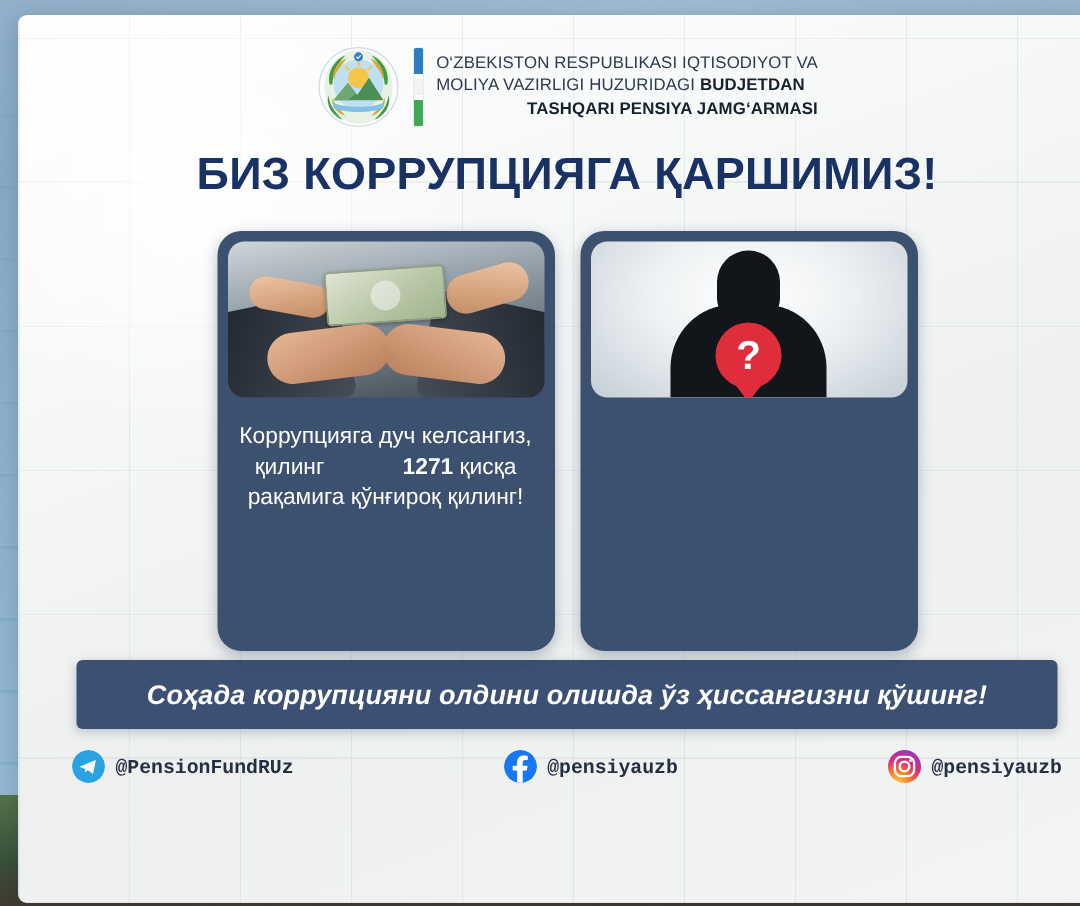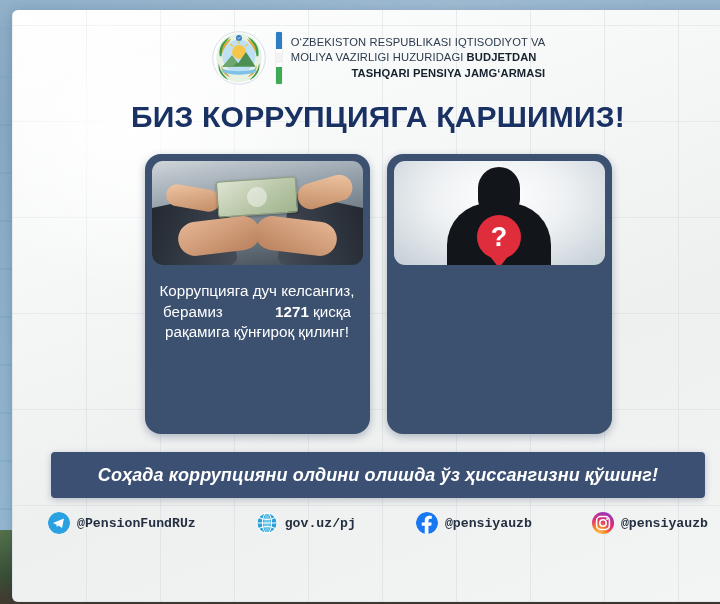--- a/index.html
+++ b/index.html
@@ -109,21 +109,21 @@
       background:linear-gradient(120deg,#7e8b99,#aab6c2);transform:rotate(-10deg);}
   .ph3 .cuffR{position:absolute;right:-4px;bottom:4px;width:74px;height:48px;border-radius:10px;
       background:linear-gradient(-120deg,#7e8b99,#aab6c2);transform:rotate(10deg);}
   .ph3 .shake{position:absolute;left:50%;bottom:20px;transform:translateX(-50%);
       width:104px;height:36px;border-radius:18px;
       background:linear-gradient(160deg,#f3cba8,#c08f67);box-shadow:0 2px 4px rgba(0,0,0,.25);}
   .ph3 .thumb{position:absolute;left:50%;bottom:38px;transform:translateX(-44%) rotate(-22deg);
       width:44px;height:17px;border-radius:9px;background:linear-gradient(160deg,#f6d3b2,#cf9b72);}
 
   
-  .banner{margin:18px 21px 0 21px;background:#3b5072;border-radius:4px;
+  .banner{margin:6px 21px 0 21px;background:#3b5072;border-radius:4px;
       padding:11px 14px;text-align:center;box-shadow:0 2px 7px rgba(25,45,80,.25);}
   .banner-text{color:#ffffff;font-weight:bold;font-style:italic;font-size:18px;line-height:24px;
       letter-spacing:.1px;}
 
   
   .socials{display:flex;align-items:center;justify-content:space-between;
       margin-top:14px;padding:0 18px;font-family:Liberation Mono, monospace;}
   .social{display:flex;align-items:center;gap:7px;}
   .social-label{font-size:13.2px;font-weight:bold;color:#243041;white-space:nowrap;}
   .sicon{width:22px;height:22px;flex:0 0 22px;border-radius:50%;display:block;}
@@ -194,21 +194,21 @@
         <div class="card-photo ph1">
           <div class="sleeveL"></div>
           <div class="sleeveR"></div>
           <div class="fingersA"></div>
           <div class="fingersB"></div>
           <div class="bill"></div>
           <div class="handL"></div>
           <div class="handR"></div>
         </div>
         <div class="card-text">
-          <span><span>Коррупцияга дуч келсангиз, берамиз </span><b>1271</b><span> қисқа рақамига қўнғироқ қилинг!</span></span>
+          <span><span>Коррупцияга дуч келсангиз, қилинг </span><b>1271</b><span> қисқа рақамига қўнғироқ қилинг!</span></span>
         </div>
       </div>
 
       <div class="card">
         <div class="card-photo ph2">
           <div class="head"></div>
           <div class="body"></div>
           <div class="pin">
                 <span class="qm">?</span>
               </div>
@@ -225,34 +225,20 @@
 
       <div class="social">
         <svg class="sicon" viewBox="0 0 24 24">
           <circle cx="12" cy="12" r="12" fill="#2aa1e0"></circle>
           <path d="M5.4 12.1 L17.4 7.2 L15.3 17.4 L11.4 14.6 L9.6 16.4 L9.5 13.9 Z" fill="#ffffff"></path>
           <path d="M9.6 16.4 L9.5 13.9 L15.6 9.3 L9.9 14.4 Z" fill="#d7eefb"></path>
         </svg>
         <span class="social-label">@PensionFundRUz</span>
       </div>
 
-      <div class="social">
-        <svg class="sicon" viewBox="0 0 24 24">
-          <circle cx="12" cy="12" r="11" fill="#2a9fd8"></circle>
-          <path d="M12 1 C7 6 7 18 12 23 C17 18 17 6 12 1 Z" fill="#7fd0ee" opacity=".8"></path>
-          <g stroke="#ffffff" stroke-width="1.1" fill="none">
-            <circle cx="12" cy="12" r="11"></circle>
-            <ellipse cx="12" cy="12" rx="5" ry="11"></ellipse>
-            <line x1="1" y1="12" x2="23" y2="12"></line>
-            <path d="M3 6 C8 9 16 9 21 6"></path>
-            <path d="M3 18 C8 15 16 15 21 18"></path>
-          </g>
-        </svg>
-        <span class="social-label">gov.uz/pj</span>
-      </div>
 
       <div class="social">
         <svg class="sicon" viewBox="0 0 24 24">
           <circle cx="12" cy="12" r="12" fill="#1877f2"></circle>
           <path d="M13.6 23.9 V14.9 h3 l.55 -3.5 h-3.55 V9.2 c0 -1 .48 -1.9 2.03 -1.9 h1.62 V4.3 s-1.47 -.25 -2.87 -.25 c-2.93 0 -4.84 1.78 -4.84 4.99 v2.36 H6.3 v3.5 h3.24 v9 z" fill="#ffffff"></path>
         </svg>
         <span class="social-label">@pensiyauzb</span>
       </div>
 
       <div class="social">

